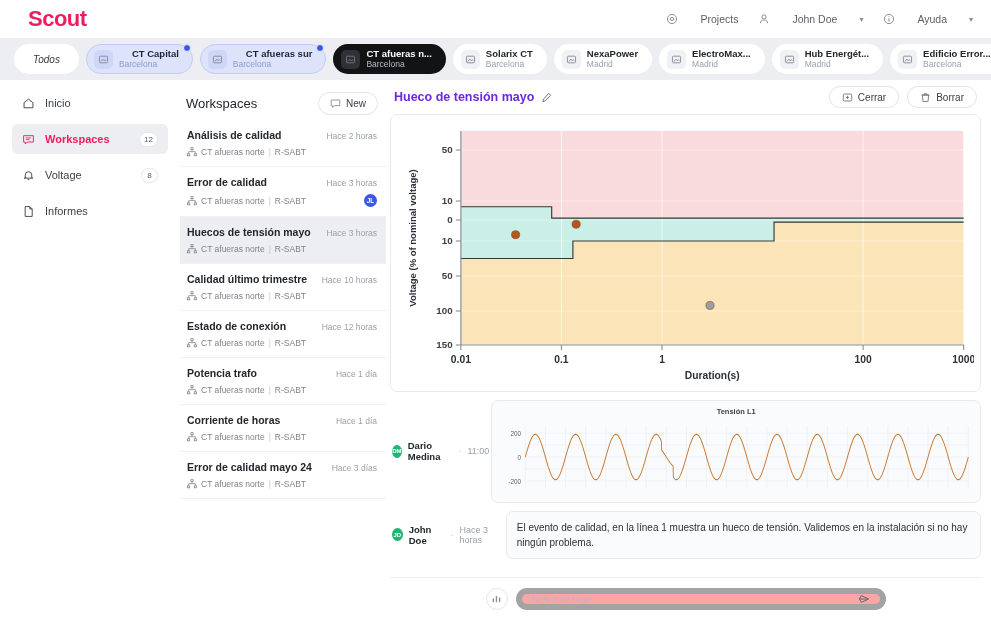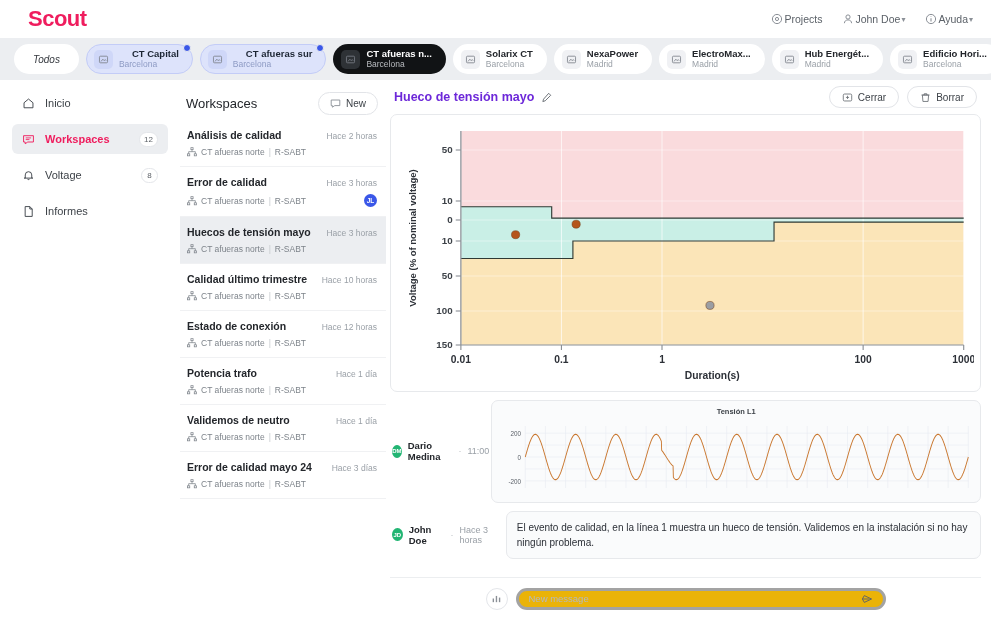--- a/index.html
+++ b/index.html
@@ -18,21 +18,21 @@
     display: flex; align-items: center;
     padding: 0 18px 0 28px;
     background: #ffffff;
   }
   .logo {
     font-size: 22px; font-weight: bold; color: #ef1d5e;
     letter-spacing: -0.5px; line-height: 1;
   }
   .topbar-right { margin-left: auto; display: flex; align-items: center; gap: 20px; }
   .tb-item {
-    display: flex; align-items: center; gap: 1px;
+    display: flex; align-items: center; gap: 22px;
     font-size: 10.5px; color: #5b6168; cursor: pointer;
   }
   .tb-item .ic { width: 12px; height: 12px; display: inline-flex; align-items: center; justify-content: center; }
   .caret { font-size: 8px; color: #8b9097; }
 
   
   .chips-wrap {
     height: 42px; flex: 0 0 42px;
     background: #eceef1;
     display: flex; align-items: center;
@@ -160,22 +160,22 @@
     display: flex; align-items: center; justify-content: center;
     border-top: 1px solid #eceef0; background: #fff;
   }
   .composer-inner { display: flex; align-items: center; gap: 8px; width: 400px; }
   .cmp-btn {
     width: 22px; height: 22px; border-radius: 50%; border: 1px solid #e4e6ea;
     background: #fff; display: flex; align-items: center; justify-content: center;
     cursor: pointer; flex: 0 0 22px;
   }
   .cmp-field {
-    flex: 1 1 auto; height: 22px; border-radius: 11px; border: 3px solid #a3a3a3;
-    display: flex; align-items: center; padding: 0 10px; background: #eab308;
+    flex: 1 1 auto; height: 22px; border-radius: 11px; border: 6px solid #a3a3a3;
+    display: flex; align-items: center; padding: 0 10px; background: #fca5a5;
   }
   .cmp-input {
     border: none; outline: none; flex: 1 1 auto; font-size: 9.5px;
     color: #33373d; font-family: "Liberation Sans", sans-serif; background: transparent;
   }
   .cmp-input::placeholder { color: #b4b9bf; }
   .cmp-send { cursor: pointer; display: flex; align-items: center; margin-left: 6px; }
 
   svg { display: block; }
 </style>
@@ -312,21 +312,21 @@
           </span>
         </div>
         <div class="chip ">
           <span class="chip-ic">
             <svg width="11" height="11" viewBox="0 0 12 12">
               <rect x="1.6" y="2.4" width="8.8" height="7.2" rx="1.1" fill="none" stroke="#7b8088" stroke-width="0.9"></rect>
               <path d="M3.3 8.1l2-2.4 1.5 1.6 1.1-1.2 1 1.2" fill="none" stroke="#7b8088" stroke-width="0.9"></path>
             </svg>
           </span>
           <span class="chip-txt">
-            <span class="chip-name">Edificio Hori...</span>
+            <span class="chip-name">Edificio Error...</span>
             <span class="chip-sub">Barcelona</span>
           </span>
         </div>
         <div class="chip ">
           <span class="chip-ic"></span>
         </div>
       </div>
 
   </div>
 
@@ -498,21 +498,21 @@
                   <path d="M6 3.2v2.4M2 8.2V5.6h8v2.6" fill="none" stroke="#7d838a" stroke-width="0.9"></path>
                 </svg>
               </span>
               <span class="ws-meta">CT afueras norte</span>
               <span class="ws-sep">|</span>
               <span class="ws-meta">R-SABT</span>
             </div>
           </div>
           <div class="ws-item">
             <div class="ws-r1">
-              <span class="ws-name">Validemos de neutro</span>
+              <span class="ws-name">Corriente de horas</span>
               <span class="ws-time">Hace 1 día</span>
             </div>
             <div class="ws-r2">
               <span>
                 <svg width="10" height="10" viewBox="0 0 12 12">
                   <rect x="4.7" y="0.8" width="2.6" height="2.4" fill="none" stroke="#7d838a" stroke-width="0.9"></rect>
                   <rect x="0.7" y="8.2" width="2.6" height="2.4" fill="none" stroke="#7d838a" stroke-width="0.9"></rect>
                   <rect x="8.7" y="8.2" width="2.6" height="2.4" fill="none" stroke="#7d838a" stroke-width="0.9"></rect>
                   <path d="M6 3.2v2.4M2 8.2V5.6h8v2.6" fill="none" stroke="#7d838a" stroke-width="0.9"></path>
                 </svg>

